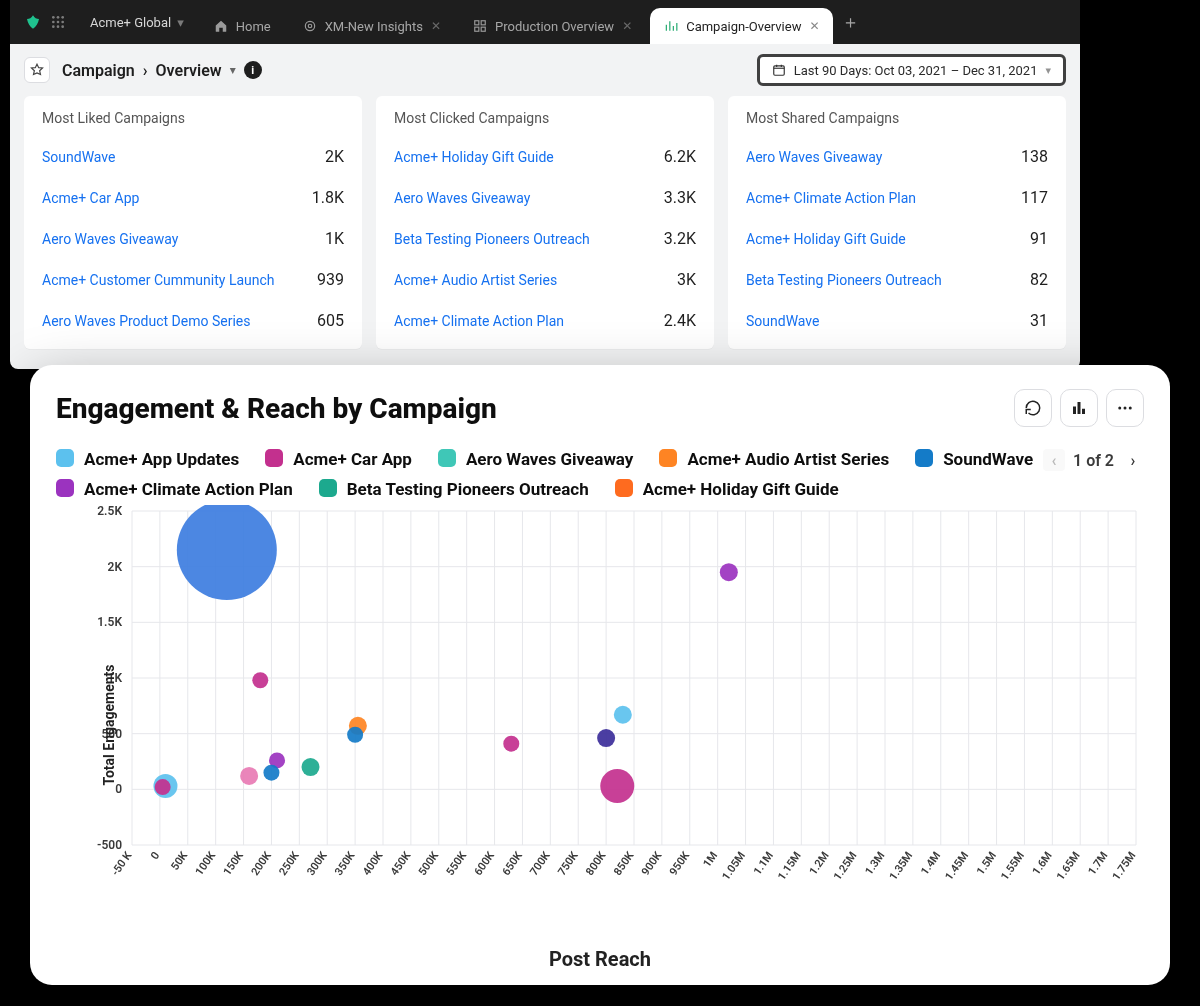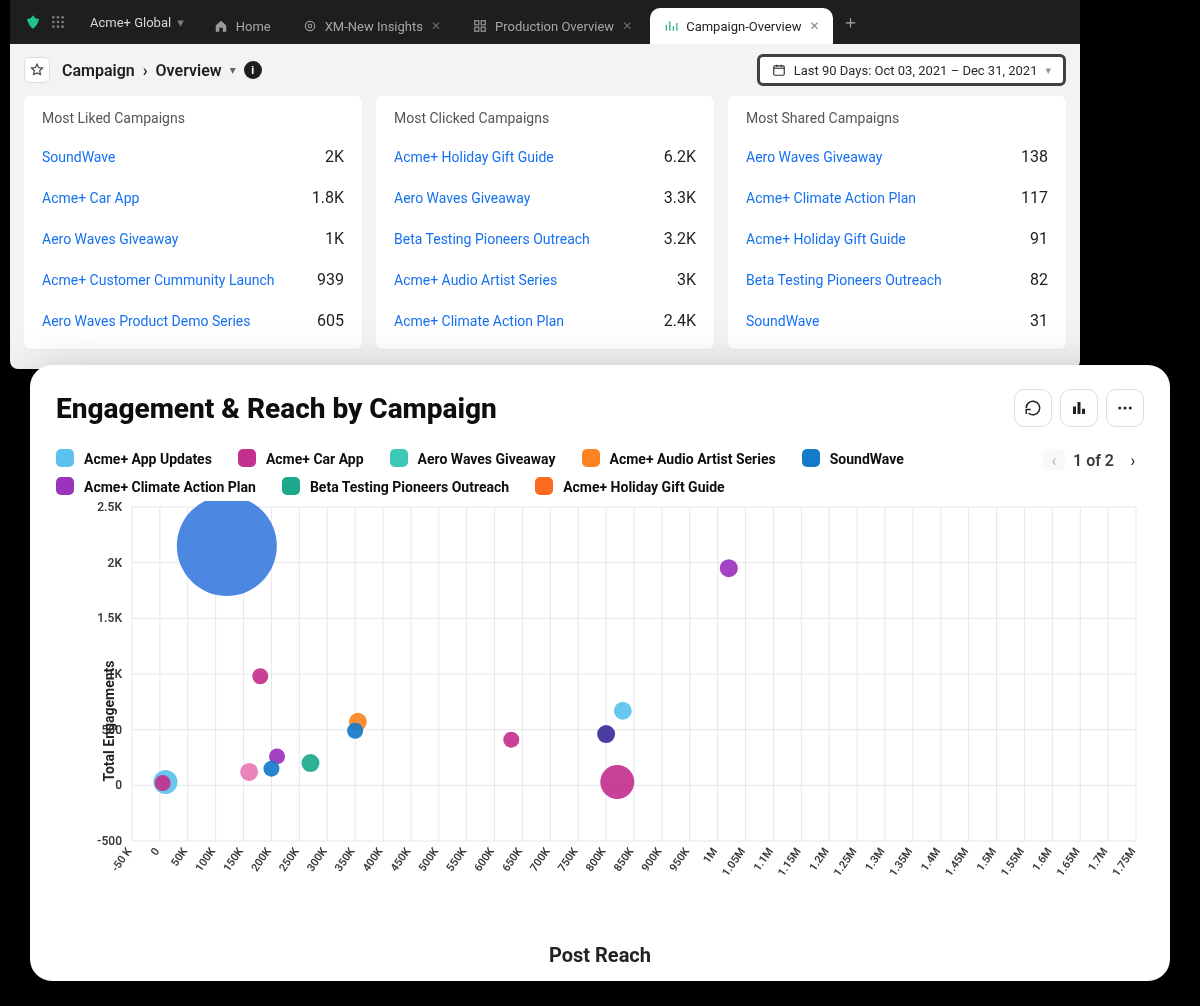--- a/index.html
+++ b/index.html
@@ -36,21 +36,21 @@
   .rows .row a { color:#1671F0; text-decoration:none; font-size:14px; }
   .rows .row .val { color:#1E1E1E; font-size:16px; }
   
   .chart-panel { position:relative; margin: 0 auto; width: 1140px; background:#fff; border-radius: 22px; box-shadow: 0 18px 55px rgba(0,0,0,0.35); padding: 24px 26px 14px; margin-top: 2px; margin-left: 30px; }
   .chart-header { display:flex; align-items:center; justify-content:space-between; }
   .chart-title { font-size: 28px; font-weight:800; color:#0E0E0E; }
   .chart-actions { display:flex; gap:8px; }
   .cab { width:38px; height:38px; border:1px solid #DCDDE1; border-radius:10px; display:flex; align-items:center; justify-content:center; cursor:pointer; background:#fff; }
   .legend-wrap { display:flex; align-items:flex-start; justify-content:space-between; margin-top:22px; }
   .legend { display:flex; flex-wrap:wrap; gap: 10px 26px; max-width: 980px; }
-  .l-item { display:flex; align-items:flex-end; gap:10px; font-size:14px; font-weight:700; color:#0E0E0E; }
+  .l-item { display:flex; align-items:flex-start; gap:10px; font-size:17px; font-weight:700; color:#0E0E0E; }
   .swatch { width:18px; height:18px; border-radius:5px; }
   .pager { display:flex; align-items:center; gap:8px; color:#3B3B3B; font-size:16px; font-weight:600; }
   .pager .nav { cursor:pointer; width:22px; height:22px; display:flex; align-items:center; justify-content:center; border-radius:4px; }
   .pager .nav.disabled { opacity:.35; background:#EEE; cursor:default; }
   
   .plot-wrap { position:relative; margin-top: 6px; height: 440px; }
   .ylabel { position:absolute; left:-8px; top:50%; transform: translateY(-50%) rotate(-90deg); transform-origin:center; font-size:14px; font-weight:700; color:#222; }
   svg.plot { display:block; }
   .xlabel { text-align:center; font-weight:700; font-size:20px; color:#222; margin-top: 2px; }
   .gridline { stroke:#E6E7EB; stroke-width:1; }

